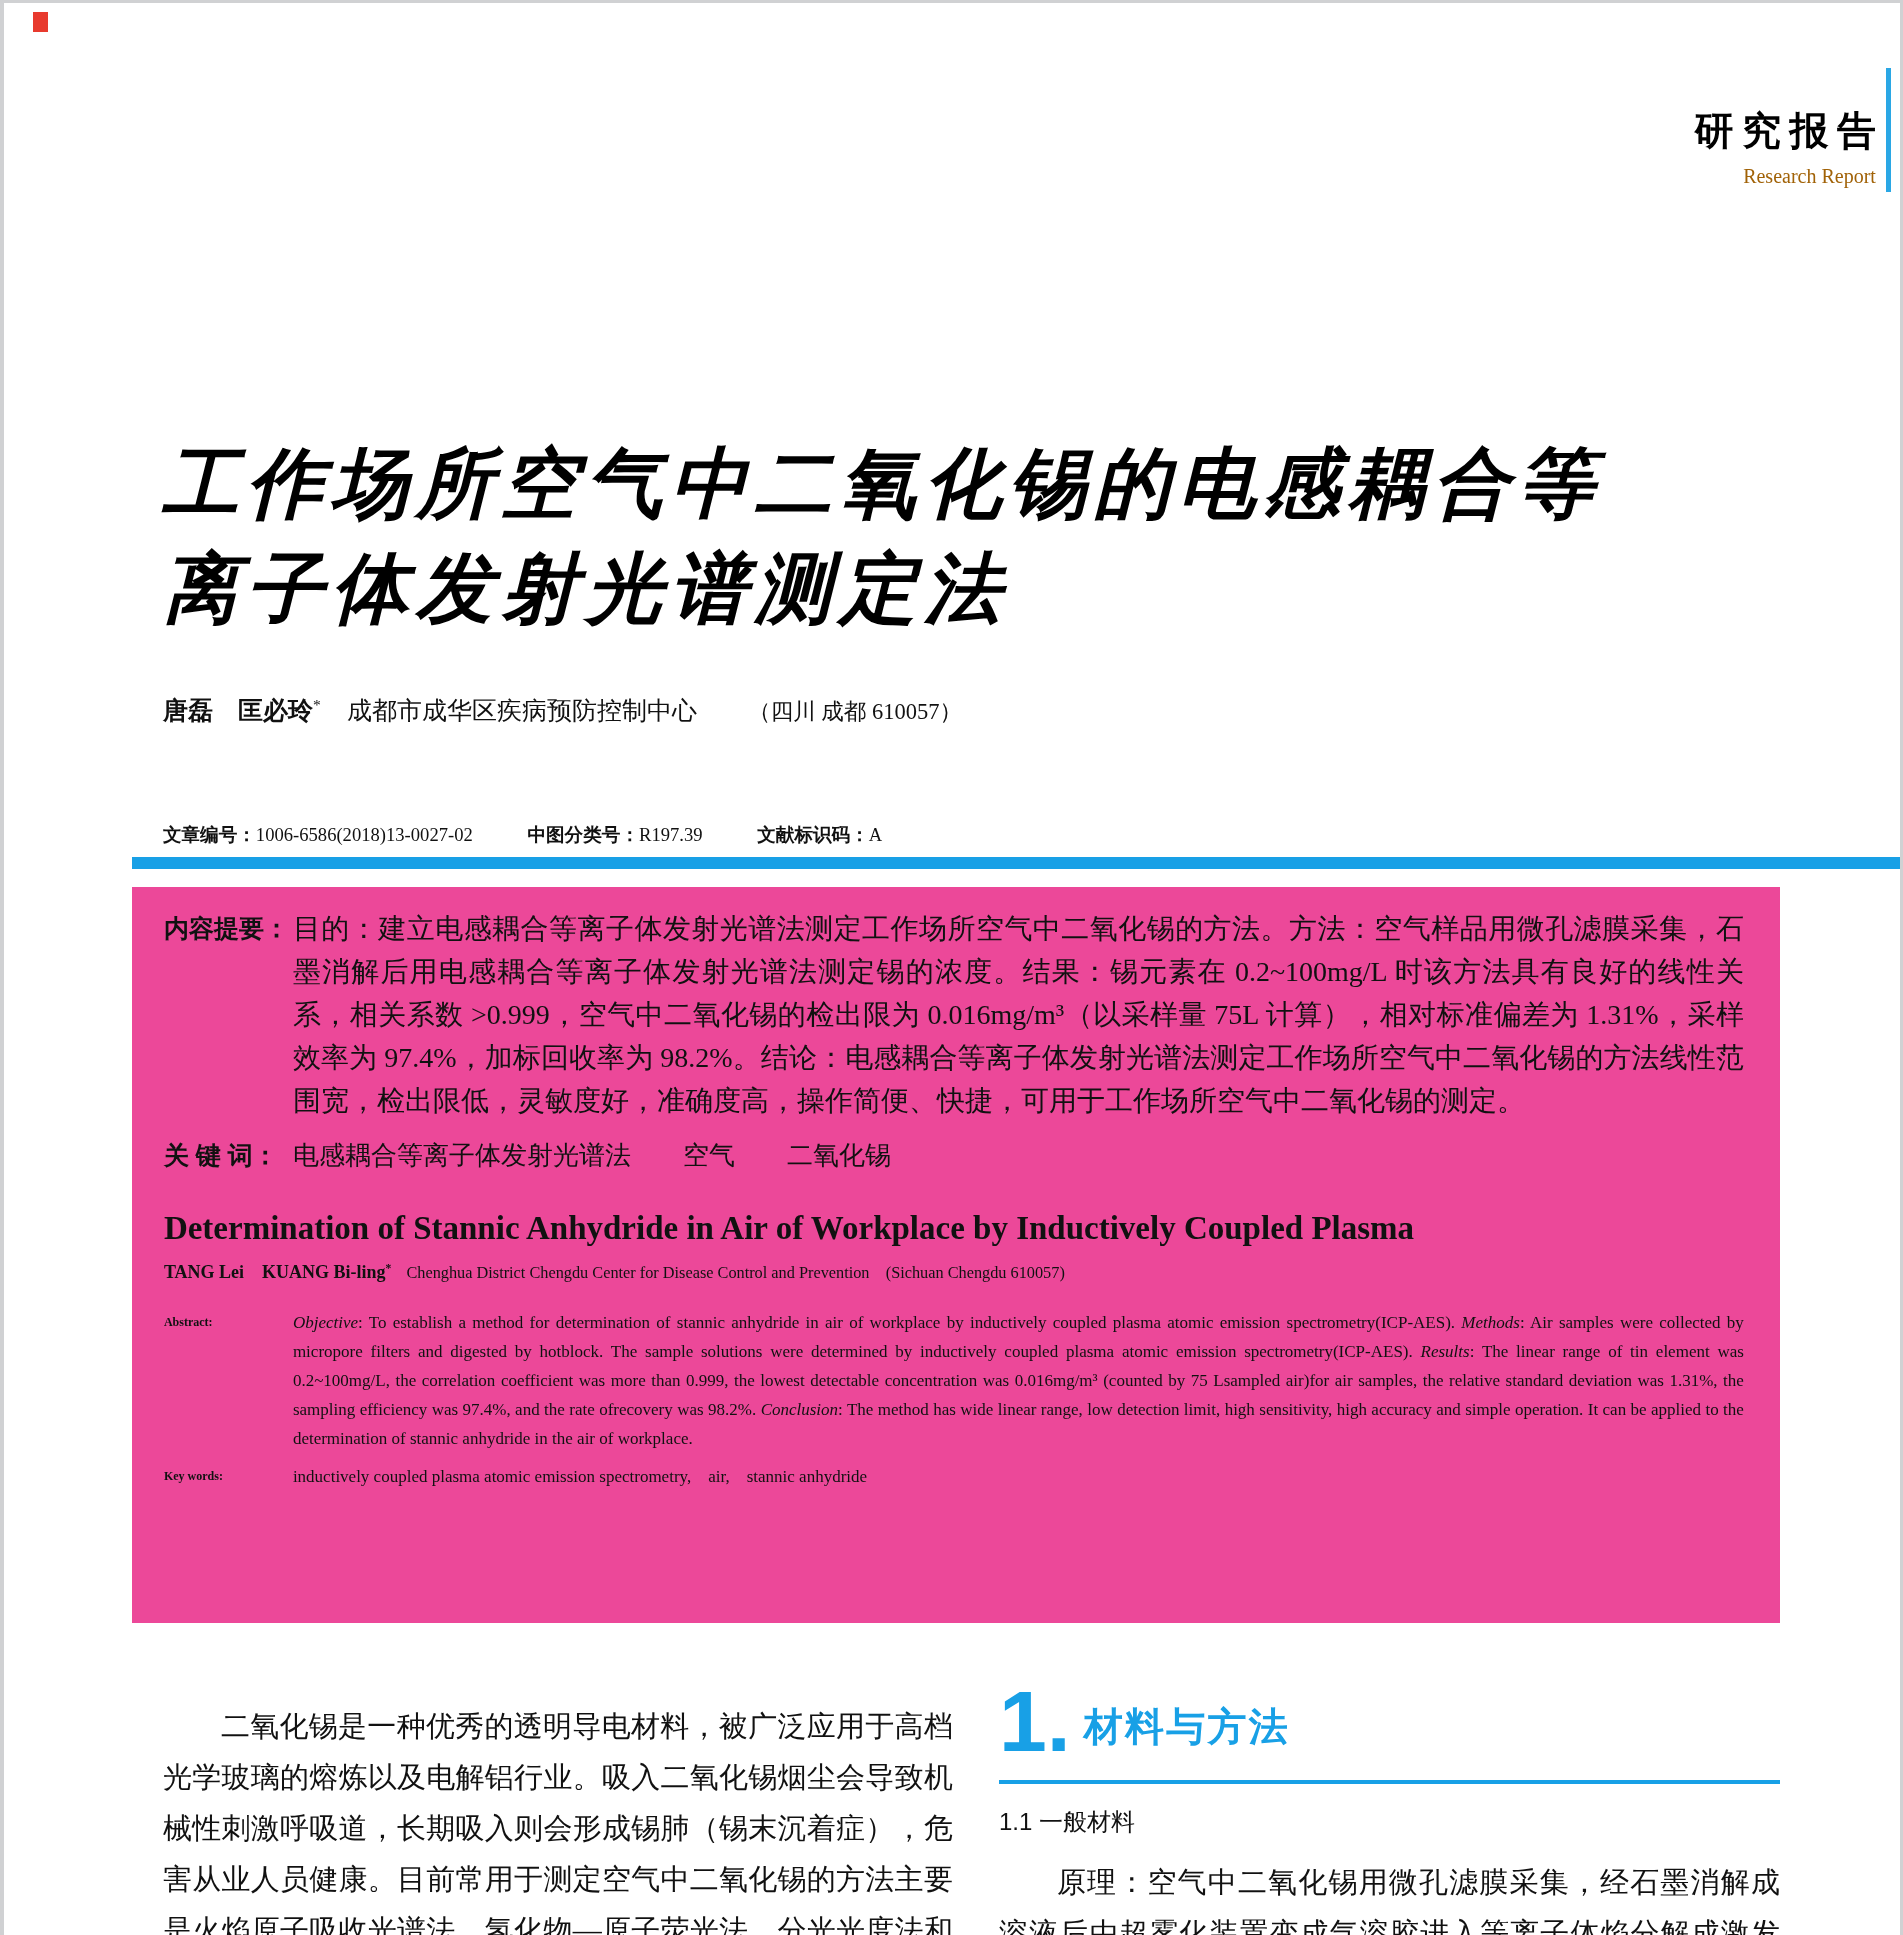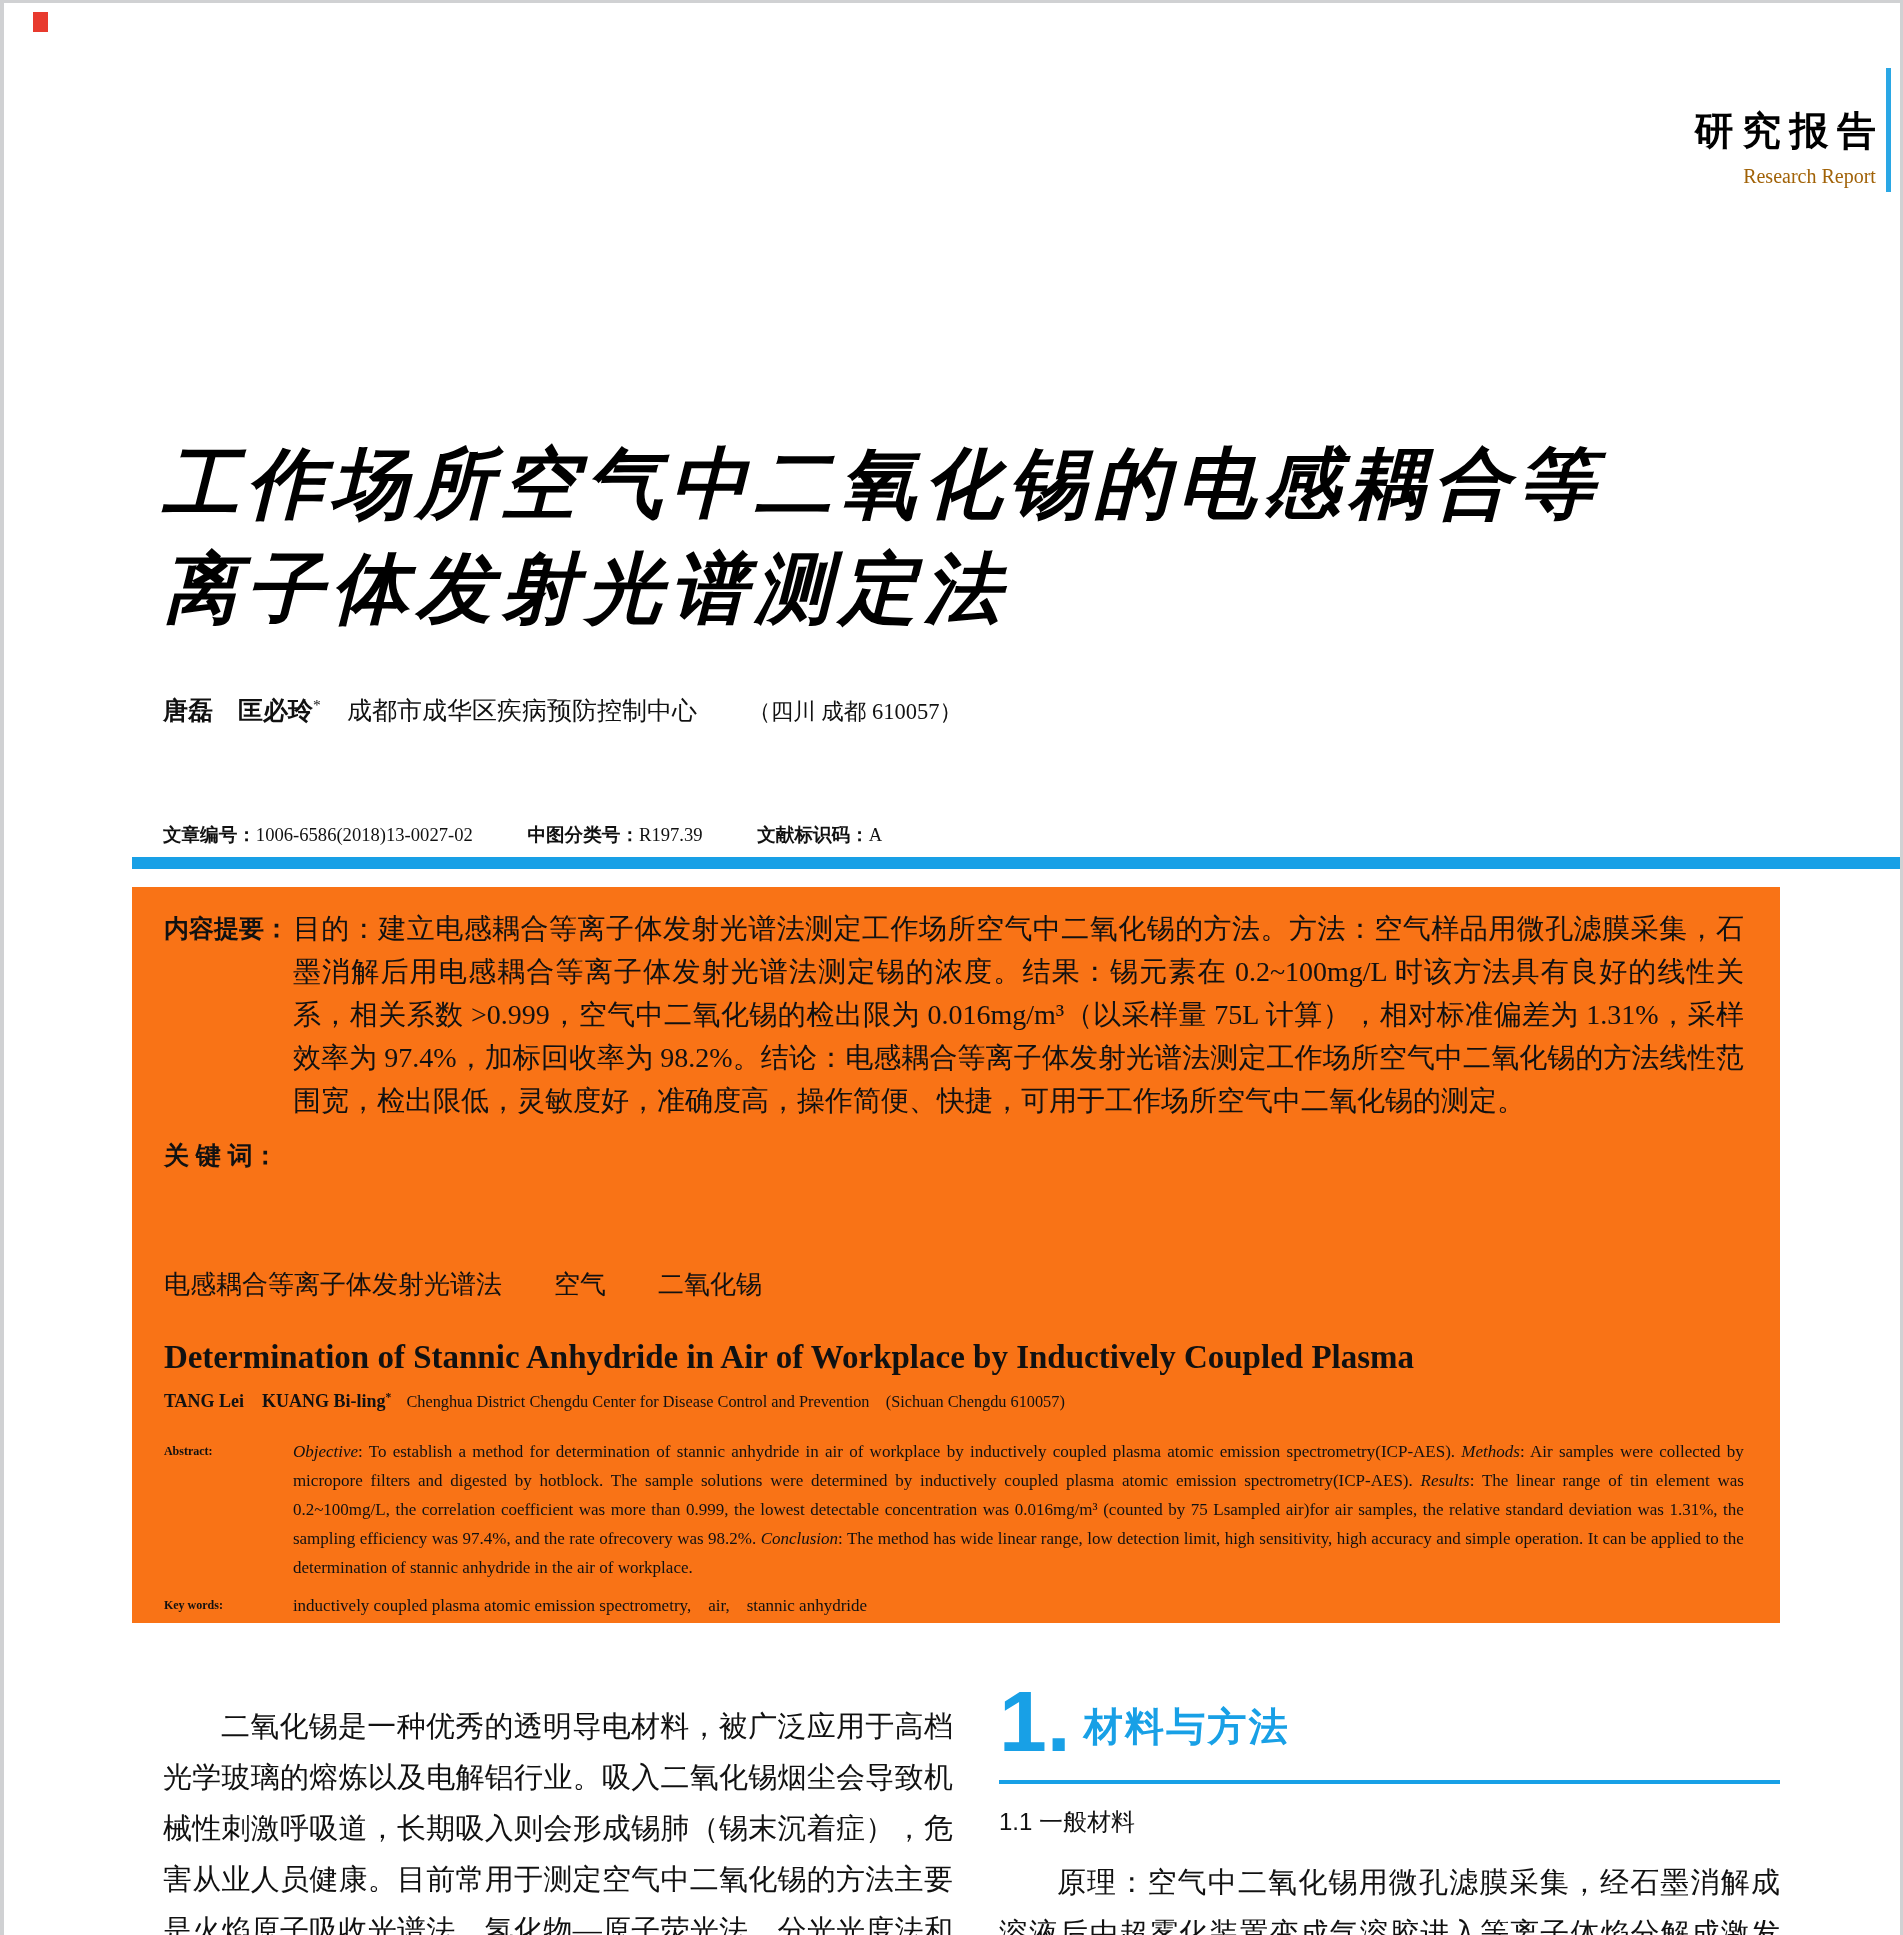--- a/index.html
+++ b/index.html
@@ -21,25 +21,25 @@
   .authors .affil{margin-left:20px;}
   .authors .addr{margin-left:45px;font-size:22.5px;}
 
   .meta{position:absolute;left:159px;top:819px;font-size:18.6px;white-space:nowrap;}
   .meta b{font-family:"Liberation Sans",sans-serif;font-weight:700;}
   .meta .v{font-family:"Liberation Serif",serif;}
   .meta .grp{margin-right:50px;}
 
   .blue-bar{position:absolute;left:128px;right:0;top:854px;height:11.6px;background:#18a0e6;}
 
-  .abstract-box{position:absolute;left:128px;top:884px;width:1648px;height:736px;background:#f97316;box-sizing:border-box;padding:20px 36px 15.5px 32px;overflow:hidden;}
+  .abstract-box{position:absolute;left:128px;top:884px;width:1648px;height:736px;background:#ec4899;box-sizing:border-box;padding:20px 36px 15.5px 32px;overflow:hidden;}
   .row{display:flex;}
   .row-label{flex:0 0 129px;font-family:"Liberation Sans",sans-serif;font-weight:700;font-size:25px;line-height:43px;}
   .row-text{flex:1;font-size:28px;line-height:43px;text-align:justify;}
-  .kw{margin-top:11.6px;flex-direction:column;}
+  .kw{margin-top:11.6px;}
   .kw .row-text{font-size:26px;}
   .en-title{margin-top:30px;font-weight:700;font-size:33px;line-height:43px;font-family:"Liberation Serif",serif;}
   .en-authors{margin-top:10px;font-size:16.3px;}
   .en-names{font-weight:700;font-size:18px;}
   .star2{font-size:11.6px;vertical-align:super;font-weight:700;}
   .en-affil{margin-left:11px;}
   .en-abs{margin-top:24px;}
   .abs-label{flex:0 0 129px;font-size:12px;font-weight:700;line-height:29px;}
   .abs-text{flex:1;font-size:17px;line-height:29px;text-align:justify;}
   .abs-text i{font-style:italic;}

